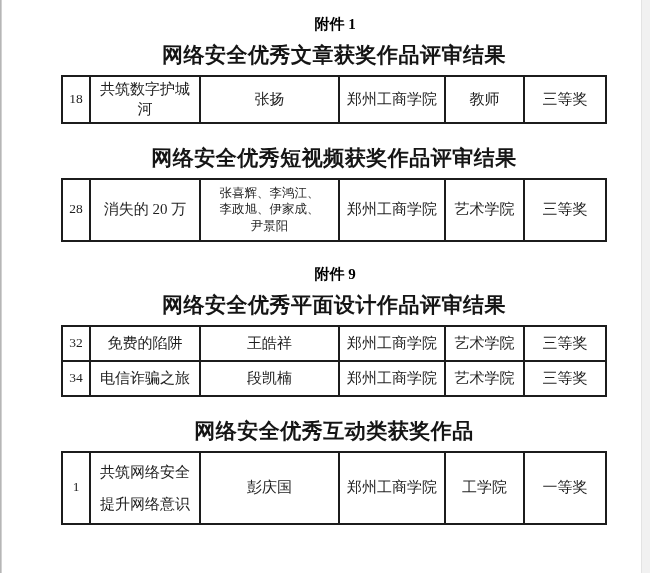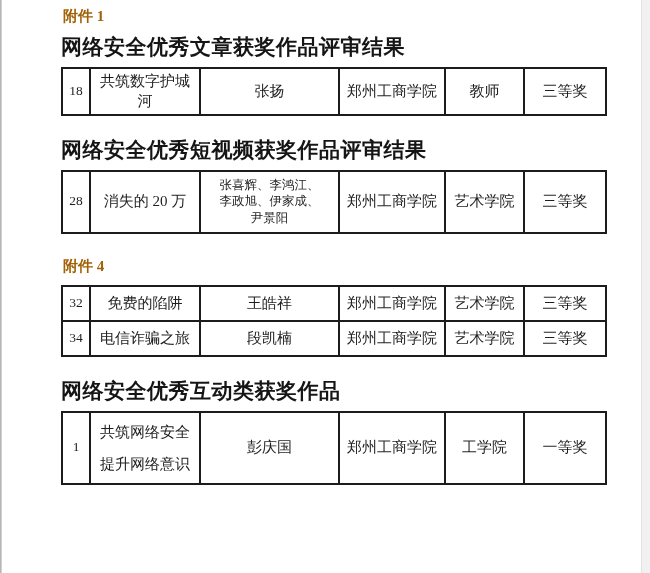--- a/index.html
+++ b/index.html
@@ -26,32 +26,33 @@
     border-left: 1px solid #e3e3e3;
   }
   .doc {
     position: absolute;
     left: 61px;
     top: 6px;
     width: 546px;
   }
   .sec { margin: 0 0 22px 0; }
   .att {
-    margin: 0 0 9px 2px;
+    margin: 8px 0 9px 2px;
     font-size: 15px;
     font-weight: bold;
     line-height: 20px;
-    color: #a16207;
+    color: #000000;
+    text-align: center;
   }
   .title {
     margin: 0 0 8px 0;
     font-size: 21px;
     font-weight: bold;
     line-height: 24px;
-    text-align: left;
+    text-align: center;
     letter-spacing: 0.5px;
     color: #151515;
     white-space: nowrap;
   }
   table.results {
     border-collapse: collapse;
     table-layout: fixed;
     width: 546px;
   }
   table.results td {
@@ -127,21 +128,22 @@
 尹景阳</td>
             <td>郑州工商学院</td>
             <td>艺术学院</td>
             <td>三等奖</td>
           </tr>
         </tbody>
     </table>
   </section>
 
   <section class="sec sec-2">
-    <p class="att">附件 4</p>
+    <p class="att">附件 9</p>
+    <h2 class="title">网络安全优秀平面设计作品评审结果</h2>
     <table class="results">
       <colgroup>
         <col style="width:28px">
           <col style="width:110px">
           <col style="width:139px">
         <col style="width:106px">
           <col style="width:79px">
           <col style="width:82px">
       </colgroup>
       <tbody>

